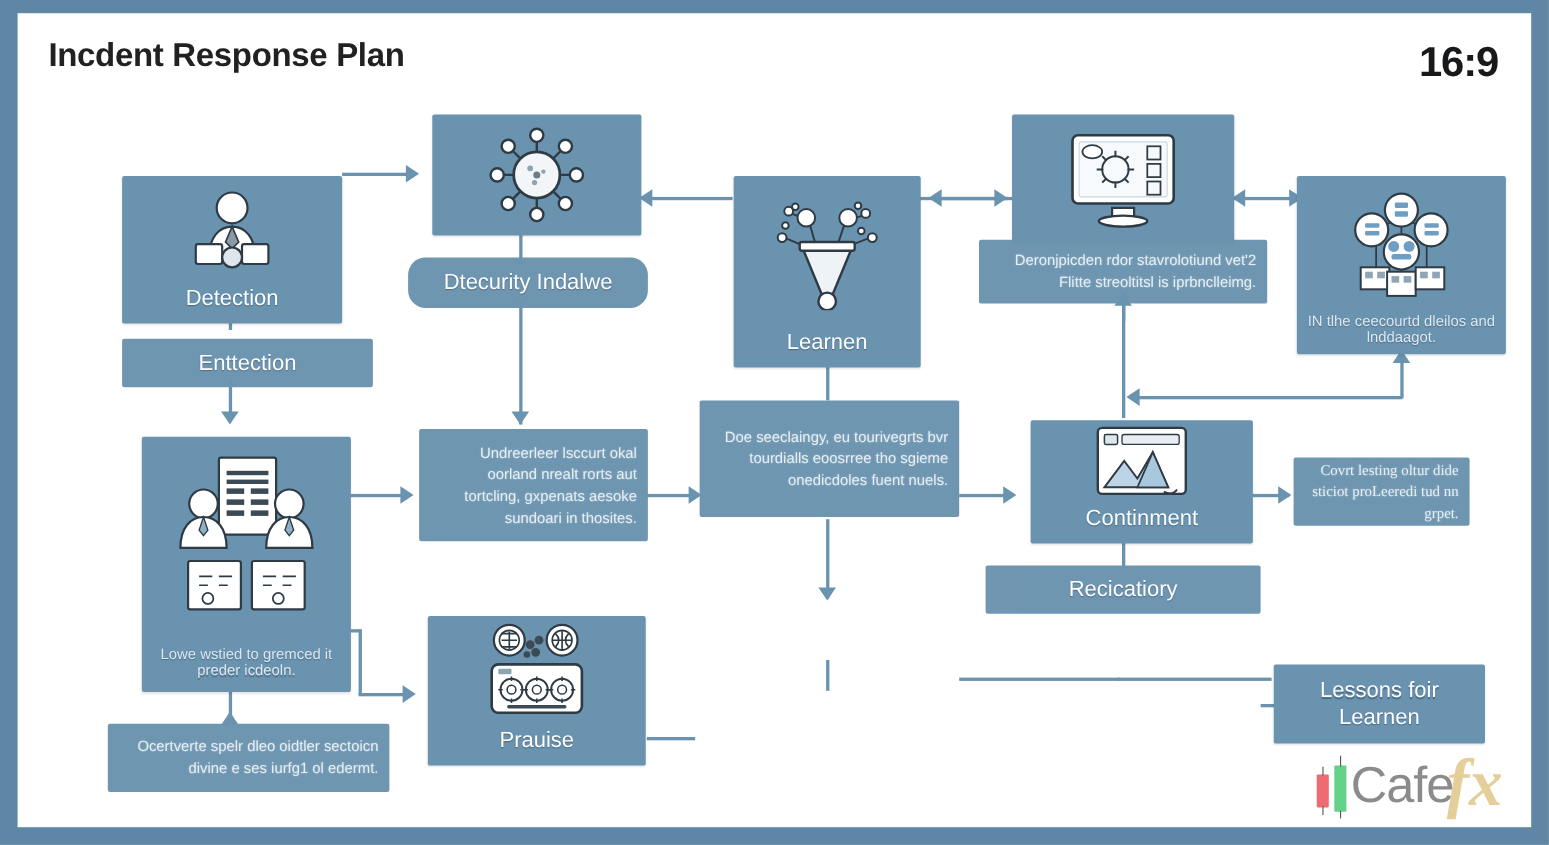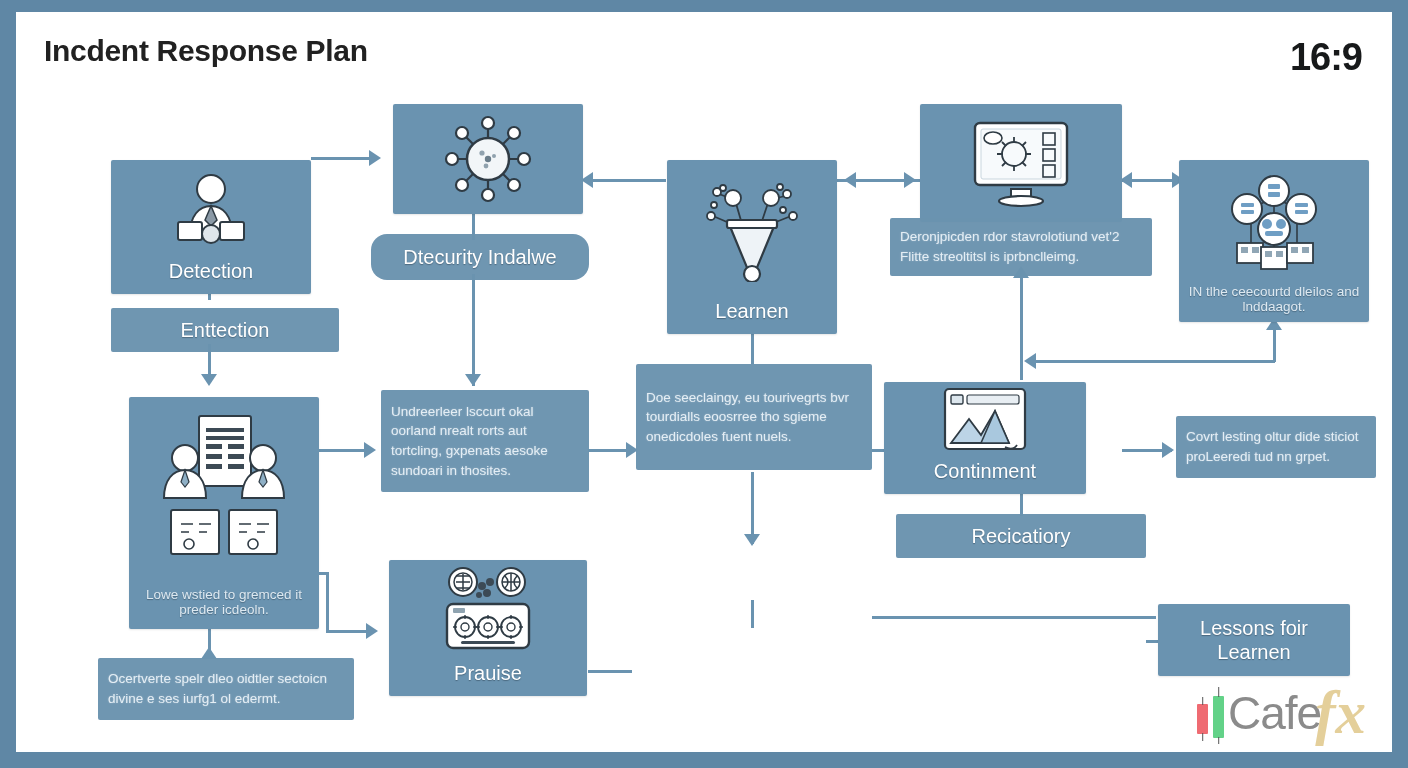--- a/index.html
+++ b/index.html
@@ -44,21 +44,21 @@
     text-shadow:0 1px 1px rgba(40,60,75,0.5);
   }
   .node .sub { font-size:15px; opacity:.85; padding-bottom:6px; }
 
   
   .cap {
     position:absolute;
     background:#6b93af;
     border-radius:2px;
     display:flex; align-items:center; justify-content:center;
-    text-align:left;
+    text-align:right;
     color:#e4eef5;
     font-size:13.5px; line-height:1.45;
     padding:6px 10px;
     filter:blur(0.7px);
     opacity:.97;
     text-shadow:0 0 2px rgba(255,255,255,0.35);
   }
   .cap.sharp { filter:none; color:#ffffff; font-size:20px; text-shadow:0 1px 1px rgba(40,60,75,0.5); }
 
   
@@ -326,21 +326,21 @@
             <path d="M26 112 h12 M26 120 h8 M44 112 h12 M44 120 h8"></path>
             <path d="M84 112 h12 M84 120 h8 M102 112 h12 M102 120 h8"></path>
           </g>
           <circle cx="34" cy="132" r="5" fill="#fff" stroke="#2f3b44" stroke-width="1.6"></circle>
           <circle cx="98" cy="132" r="5" fill="#fff" stroke="#2f3b44" stroke-width="1.6"></circle>
         </svg>
       </div>
       <div class="lbl" style="font-size:13.5px;filter:blur(0.7px);opacity:.95;color:#e4eef5;padding-bottom:12px;">Lowe wstied to gremced it preder icdeoln.</div>
     </div>
 
-    <div class="node" style="left:868px;top:370px;width:202px;height:112px;align-items:center;">
+    <div class="node" style="left:921px;top:370px;width:202px;height:112px;align-items:center;">
       <div class="icon">
         <svg width="88" height="72" viewBox="0 0 88 72">
           <rect x="4" y="4" width="80" height="60" rx="4" fill="#fff" stroke="#2f3b44" stroke-width="2.2"></rect>
           <rect x="10" y="10" width="12" height="9" rx="1.5" fill="#dce6ed" stroke="#2f3b44" stroke-width="1.4"></rect>
           <rect x="26" y="10" width="52" height="9" rx="2" fill="#e8eef3" stroke="#2f3b44" stroke-width="1.2"></rect>
           <path d="M10 58 L28 34 L40 50 L54 26 L68 58 Z" fill="#bcd4e6" stroke="#2f3b44" stroke-width="1.8"></path>
           <path d="M40 58 L54 26 L68 58 Z" fill="#a9c8de" stroke="#2f3b44" stroke-width="1.6"></path>
           <path d="M64 62 q8 4 12 -2" fill="none" stroke="#2f3b44" stroke-width="1.8"></path>
         </svg>
       </div>
@@ -395,21 +395,21 @@
       <div class="lbl" style="padding:0;line-height:1.2;">Learnen</div>
     </div>
 
     <div class="cap" style="left:365px;top:378px;width:208px;height:102px;">Undreerleer lsccurt okal oorland nrealt rorts aut tortcling, gxpenats aesoke sundoari in thosites.</div>
 
     <div class="cap" style="left:620px;top:352px;width:236px;height:106px;">Doe seeclaingy, eu tourivegrts bvr tourdialls eoosrree tho sgieme onedicdoles fuent nuels.</div>
 
 
     <div class="cap" style="left:874px;top:206px;width:262px;height:58px;">Deronjpicden rdor stavrolotiund vet'2 Flitte streoltitsl is iprbnclleimg.</div>
 
-    <div class="cap" style="left:1160px;top:404px;width:200px;height:62px;">Covrt lesting oltur dide sticiot proLeeredi tud nn grpet.</div>
+    <div class="cap" style="left:1160px;top:404px;width:160px;height:62px;font-family:Liberation Serif, serif;">Covrt lesting oltur dide sticiot proLeeredi tud nn grpet.</div>
 
     <div class="cap" style="left:82px;top:646px;width:256px;height:62px;">Ocertverte spelr dleo oidtler sectoicn divine e ses iurfg1 ol edermt.</div>
 
     <div class="logo">
       <div class="cndl">
         <div class="cbar" style="height:30px;background:#ef6b72;margin-bottom:6px;">
           <div class="cwick" style="top:-7px;height:8px;"></div>
           <div class="cwick" style="bottom:-7px;height:8px;"></div>
         </div>
         <div class="cbar" style="height:42px;background:#63d288;margin-bottom:2px;">

